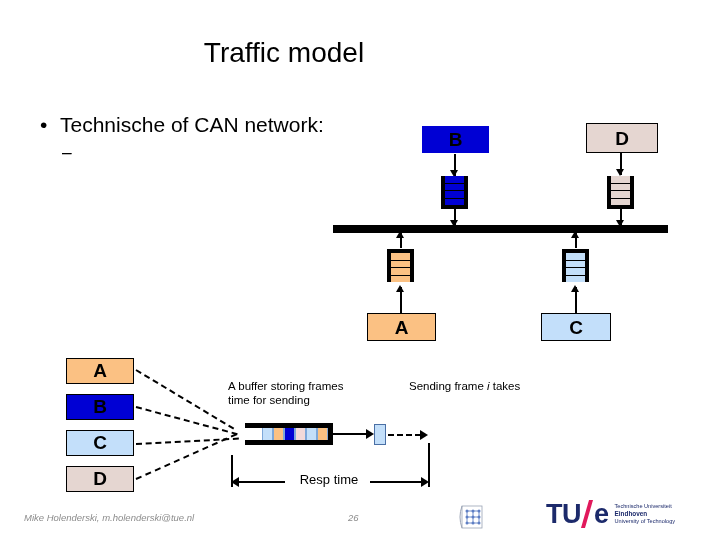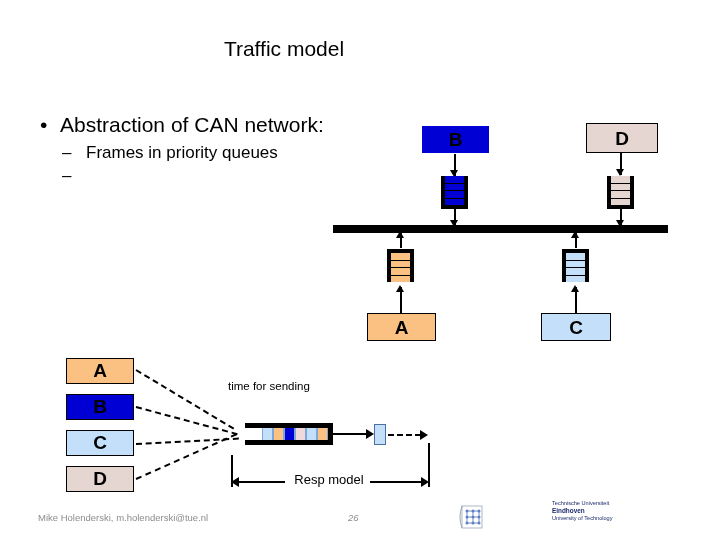--- a/index.html
+++ b/index.html
@@ -21,21 +21,21 @@
     width: 720px; height: 540px;
     background: #ffffff;
   }
   
   .title {
     position: absolute;
     left: 0;
     top: 37px;
     width: 568px;
     text-align: center;
-    font-size: 21px;
+    font-size: 28px;
     font-weight: 400;
     letter-spacing: 0px;
     color: #000000;
   }
   
   .bullets {
     position: absolute;
     left: 32px;
     top: 112px;
     width: 300px;
@@ -254,26 +254,25 @@
 </head>
 <body>
 
 <div class="slide">
 
   <div class="title">Traffic model</div>
 
   <div class="bullets">
     <div class="bullet-l1">
       <span class="dot">•</span>
-      <span>Abstraction of CAN network:</span>
+      <span>Technische of CAN network:</span>
     </div>
     <div class="bullet-l2-wrap">
       <div class="bullet-l2">
         <span class="dash">–</span>
-        <span>Frames in priority queues</span>
       </div>
       <div class="bullet-l2" style="margin-top:2px;">
         <span class="dash">–</span>
       </div>
     </div>
   </div>
 
   <div class="node node-b" style="left:421px; top:125px; width:69px; height:29px; background:#0000d4;">
     <span>B</span>
   </div>
@@ -373,38 +372,42 @@
 
   <div class="hline" style="left:333px; top:433px; width:36px;"></div>
   <div class="arrowhead-right" style="left:366px; top:429px;"></div>
 
   <div class="frame-transit" style="left:374px; top:424px; width:12px; height:21px; background:#c3dffa;"></div>
 
   <div class="dashed-line" style="left:388px; top:434px; width:33px;"></div>
   <div class="arrowhead-right" style="left:420px; top:430px;"></div>
 
   <div class="caption" style="left:228px; top:379px; width:170px;">
+    <div>A buffer storing frames</div>
     <div>time for sending</div>
   </div>
 
   <div class="caption" style="left:409px; top:379px; width:160px;">
+    <div>
+      <span>Sending frame </span><i>i</i><span> takes</span>
+    </div>
   </div>
 
 
   <div class="tick" style="left:231px; top:455px; height:32px;"></div>
   <div class="tick" style="left:428px; top:443px; height:44px;"></div>
   <div class="hline" style="left:235px; top:481px; width:50px;"></div>
   <div class="hline" style="left:370px; top:481px; width:55px;"></div>
   <div class="arrowhead-left" style="left:231px; top:477px;"></div>
   <div class="arrowhead-right" style="left:421px; top:477px;"></div>
   <div class="caption" style="left:285px; top:473px; width:88px; text-align:center; font-size:13px;">
-    <span>Resp model</span>
-  </div>
-
-  <div class="footer-text" style="left:38px; top:512px;">
+    <span>Resp time</span>
+  </div>
+
+  <div class="footer-text" style="left:24px; top:512px;font-style:italic;">
     <span>Mike Holenderski, m.holenderski@tue.nl</span>
   </div>
   <div class="footer-text" style="left:348px; top:512px;font-style:italic;">
     <span>26</span>
   </div>
 
   <div class="small-logo">
     <svg width="30" height="30" viewBox="0 0 30 30">
       <rect x="6" y="3" width="20" height="22" fill="#ffffff" stroke="#9aa3b5" stroke-width="0.8"></rect>
       <path d="M6 3 Q2 14 6 25" fill="none" stroke="#9aa3b5" stroke-width="1"></path>
@@ -424,20 +427,25 @@
         <line x1="11" y1="14" x2="23" y2="14"></line>
         <line x1="11" y1="20" x2="23" y2="20"></line>
         <line x1="11" y1="8" x2="11" y2="20"></line>
         <line x1="17" y1="8" x2="17" y2="20"></line>
         <line x1="23" y1="8" x2="23" y2="20"></line>
       </g>
     </svg>
   </div>
 
   <div class="tue-logo">
+    <div class="tue-mark">
+      <span>TU</span>
+      <span class="tue-slash"></span>
+      <span>e</span>
+    </div>
     <div class="tue-sub">
       <div>Technische Universiteit</div>
       <div><b>Eindhoven</b></div>
       <div>University of Technology</div>
     </div>
   </div>
 
 </div>
 
 </body></html>

